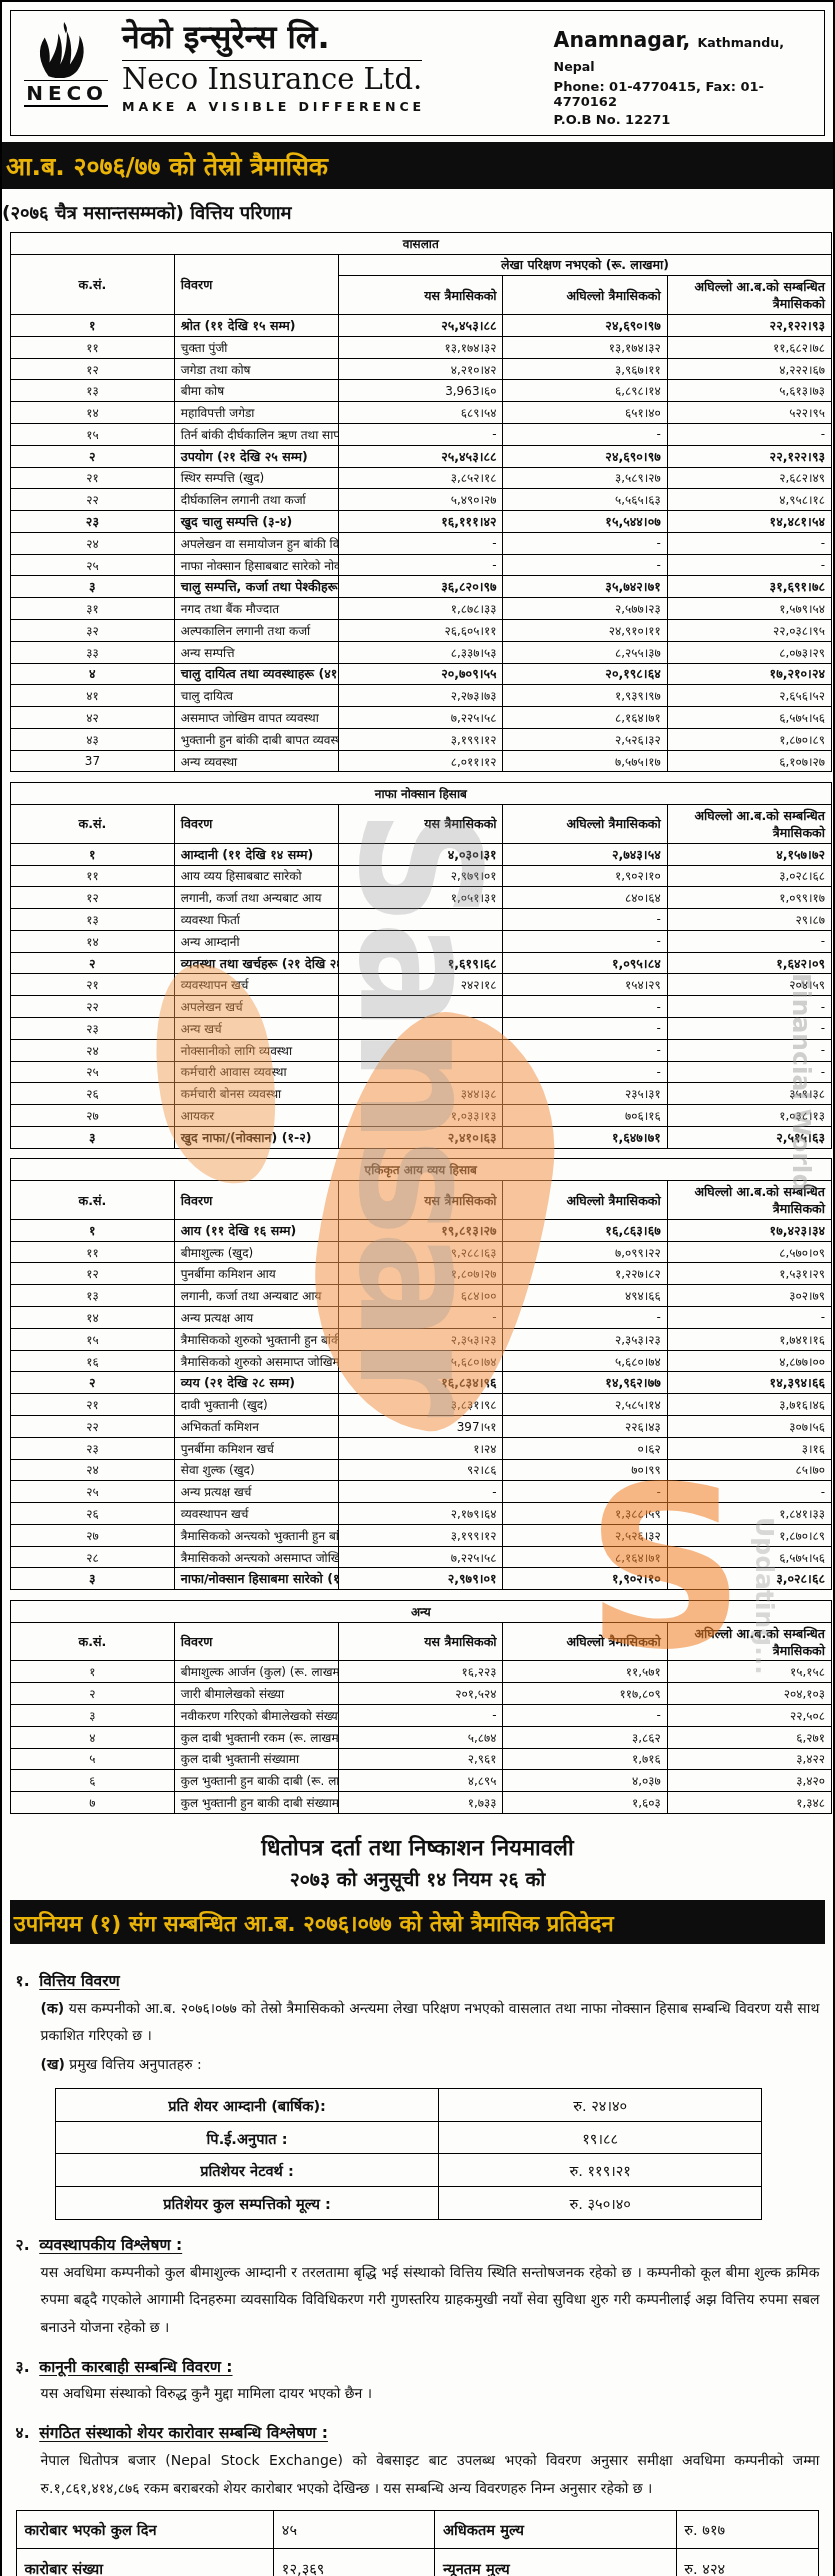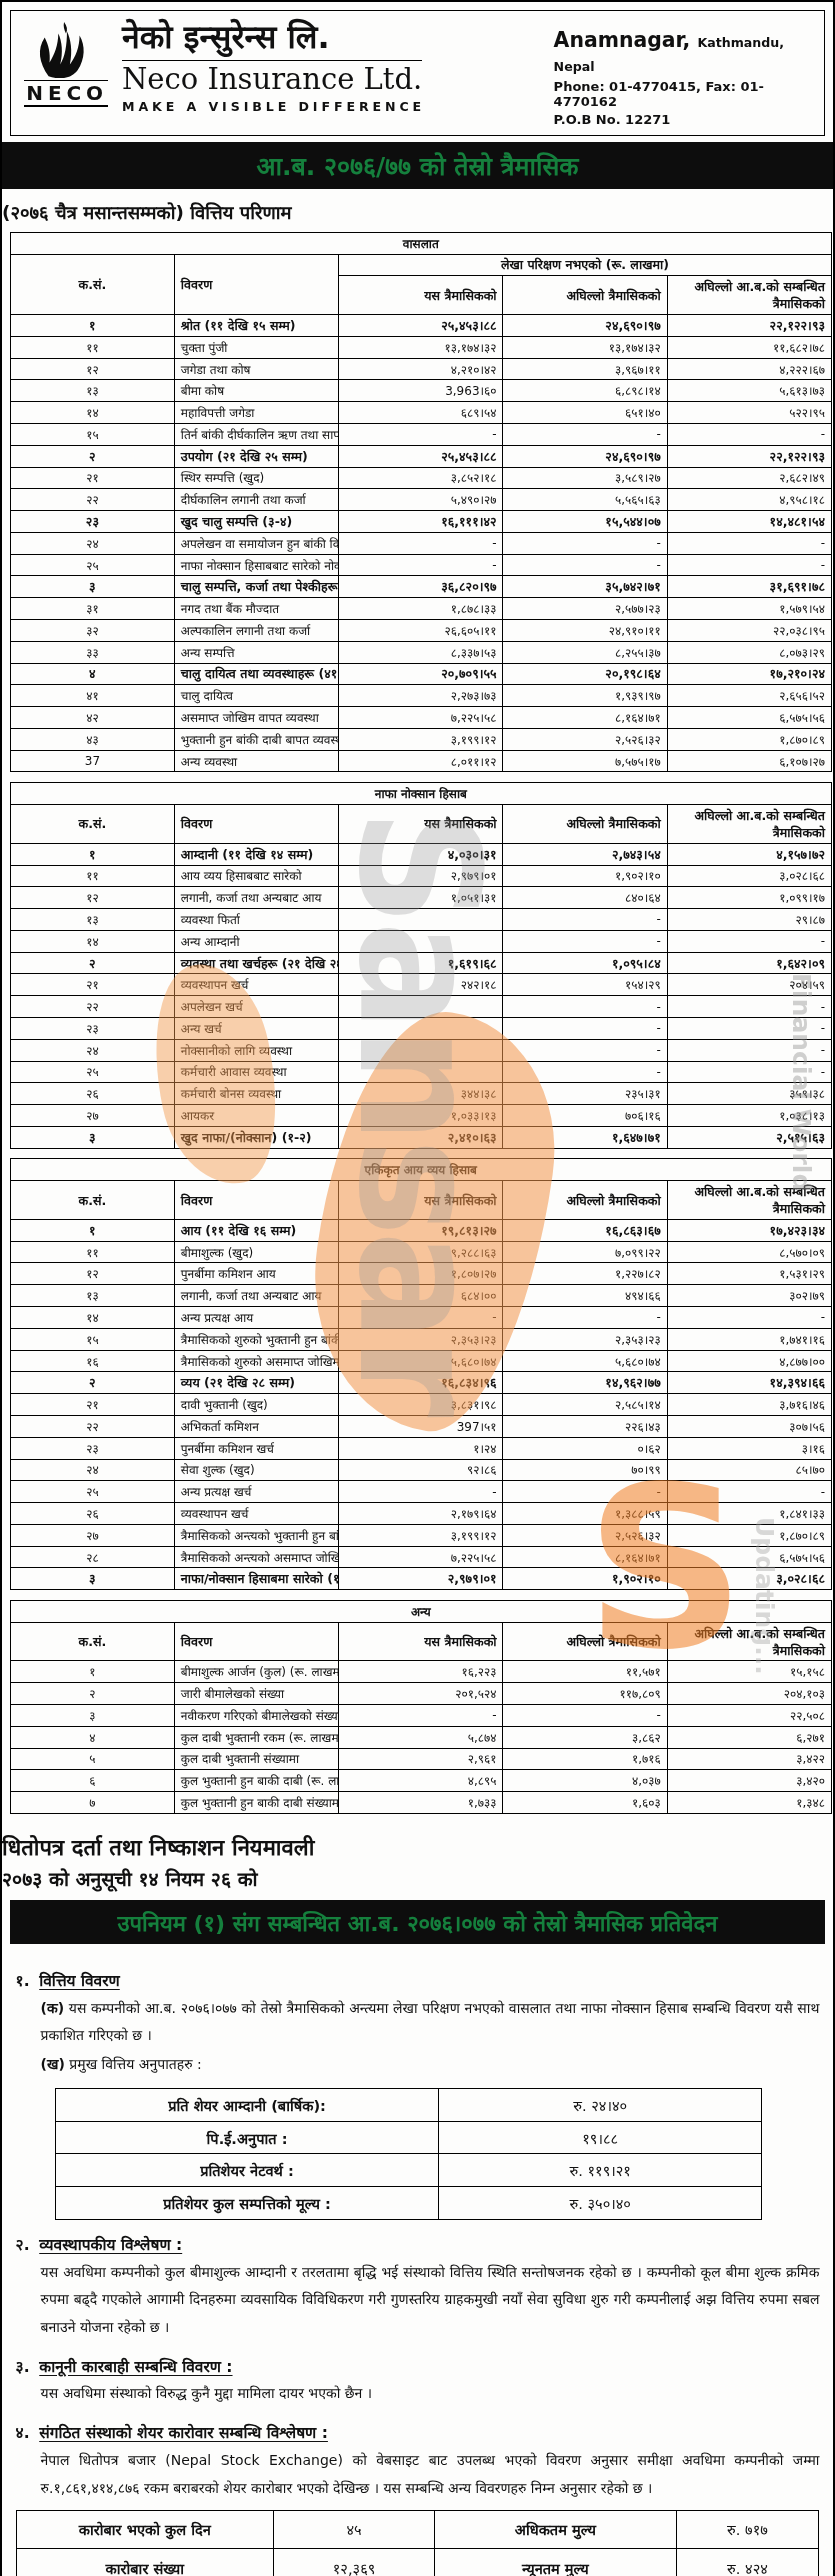--- a/index.html
+++ b/index.html
@@ -15,54 +15,54 @@
   .brand{flex:1;}
   .brand-np{font-size:32px;font-weight:bold;line-height:1.1;}
   .brand-en{font-size:29px;font-family:"DejaVu Serif",serif;border-top:1.9px solid #000;
             display:inline-block;padding-top:3px;margin-top:3.9px;line-height:1.1;}
   .brand-slogan{font-size:12.6px;letter-spacing:3.9px;margin-top:3.9px;font-variant:small-caps;font-weight:bold;}
   .addr{width:257px;padding-top:7.8px;}
   .addr-city{font-size:20.4px;font-weight:bold;}
   .addr-city small{font-size:12.6px;}
   .addr-line{font-size:13px;font-weight:bold;margin-top:2.9px;}
   
-  .banner{background:#0d0d0d;color:#15803d;text-align:center;font-weight:bold;
+  .banner{background:#0d0d0d;color:#eab308;font-weight:bold;
           font-size:25px;padding:6.8px 3.9px;margin:0;}
   .banner.second{font-size:22px;margin:3.9px 7.8px 9.7px 7.8px;}
   .subtitle{text-align:left;font-weight:bold;font-size:18.4px;margin:9.7px 0 7.8px 0;}
   
   table.fin{border-collapse:collapse;border:1.9px solid #000;width:822px;margin:3.9px 7.8px 9.7px 7.8px;
             table-layout:fixed;}
   table.fin td,table.fin th{border:1px solid #000;padding:1.9px 5.8px;font-size:12px;
             overflow:hidden;white-space:nowrap;}
   .tcap{text-align:center;font-weight:bold;font-size:13.6px;}
   th{font-weight:bold;text-align:center;font-size:12.6px !important;white-space:normal !important;}
   .sn{text-align:center;width:49px;}
   .desc{text-align:left;width:357px;}
   .num{text-align:right;width:115px;}
   .num2{text-align:right;width:109px;}
   .num3{text-align:right;}
   tr.boldrow td{font-weight:bold;font-size:12.6px;}
   
-  .reg{ margin:17.5px 0 7.8px 0;}
+  .reg{ text-align:center;margin:17.5px 0 7.8px 0;}
   .reg-l1{font-size:22px;font-weight:bold;}
   .reg-l2{font-size:19.4px;font-weight:bold;margin-top:3.9px;}
   
   .sections{padding:1.9px 13.6px 15.5px 13.6px;}
   .sec-head{display:flex;gap:9.7px;font-weight:bold;font-size:15.5px;margin:13.6px 0 3.9px 0;}
   .sec-head .t{text-decoration:underline;text-underline-offset:2.9px;}
   .para{font-size:14px;line-height:1.95;text-align:justify;margin:1.9px 0 1.9px 25px;}
   .sub-label{font-weight:bold;}
   table.ratios{border-collapse:collapse;border:1.9px solid #000;width:88%;margin:9.7px 0 5.8px 39px;
                table-layout:fixed;}
   table.ratios td{border:1px solid #000;padding:5.8px 7.8px;font-size:14.6px;text-align:center;}
   .rlabel{font-weight:bold;width:52%;}
   table.trade{border-collapse:collapse;border:1.9px solid #000;width:100%;margin:7.8px 0 5.8px 0;
               table-layout:fixed;}
-  table.trade td{border:1px solid #000;padding:8.7px 7.8px;font-size:14.6px;text-align:center;}
+  table.trade td{border:1px solid #000;padding:8.7px 7.8px;font-size:14.6px;}
   .tlabel{font-weight:bold;width:30%;}
   .tval{width:18%;}
   .tlabel2{font-weight:bold;width:28%;}
   
   .wm{position:absolute;pointer-events:none;z-index:5;}
   .wm-big{left:320px;top:806px;writing-mode:vertical-rl;font-size:165px;font-weight:bold;
           color:rgba(150,150,150,0.30);letter-spacing:-5.8px;}
   .wm-hand{left:320px;top:1010px;width:223px;height:418px;background:rgba(242,150,74,0.55);
            border-radius:45% 55% 40% 60%/60% 35% 65% 40%;transform:rotate(8deg);}
   .wm-s{left:583px;top:1437px;font-size:223px;font-weight:bold;color:rgba(240,125,34,0.55);}

